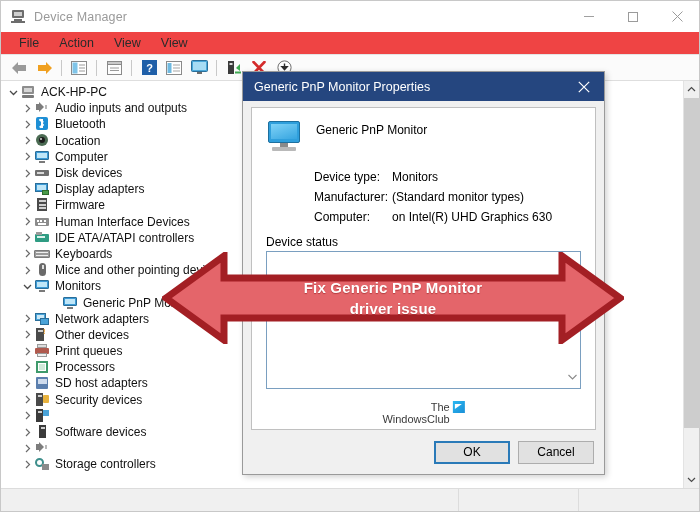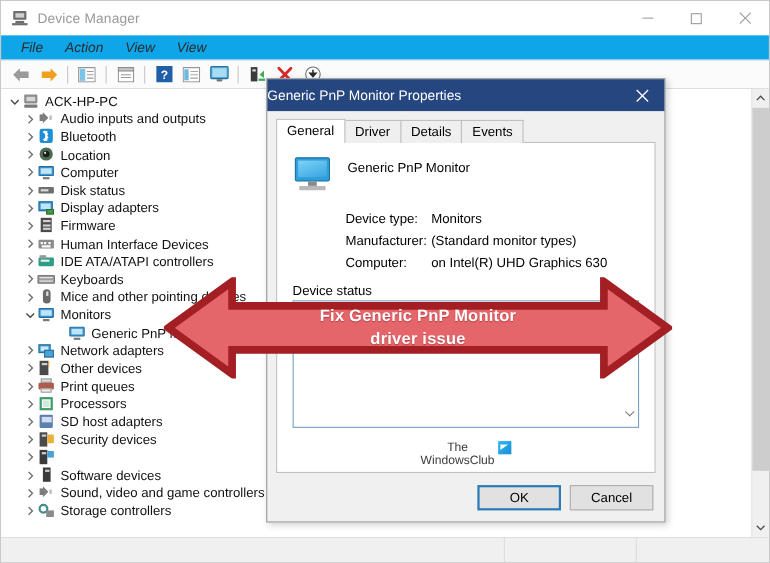--- a/index.html
+++ b/index.html
@@ -72,26 +72,25 @@
     color: #9b9b9b;
     font-size: 11px;
   }
   .win-btn .min-g { width: 10px; height: 1px; background: #a0a0a0; display:block; }
   .win-btn .max-g { width: 10px; height: 10px; border: 1px solid #9b9b9b; display:block; }
   .win-btn svg { display: block; }
 
   
   .menubar {
     height: 23px;
-    background: #0ea5e9;
+    background: #ef4444;
     display: flex; align-items: center;
     padding-left: 8px;
     flex: 0 0 auto;
     border-bottom: 1px solid #e4e4e4;
-    font-style: italic;
   }
   .menu-item {
     font-size: 12.5px;
     color: #2b2b2b;
     padding: 2px 10px;
     cursor: default;
   }
 
   
   .toolbar {
@@ -206,20 +205,21 @@
   .dlg-title {
     height: 29px;
     background: #25467f;
     display: flex; align-items: center;
     flex: 0 0 auto;
     position: relative;
   }
   .dlg-title-text {
     color: #ffffff;
     font-size: 12.5px;
+    margin-left: 11px;
   }
   .dlg-close {
     position: absolute; right: 0; top: 0;
     width: 40px; height: 29px;
     display: flex; align-items: center; justify-content: center;
     color: #ffffff;
   }
   .dlg-inner {
     flex: 1 1 auto;
     display: flex; flex-direction: column;
@@ -296,21 +296,21 @@
     color: #8a8a8a;
   }
 
   .watermark {
     position: absolute;
     left: 50%; transform: translateX(-50%);
     bottom: 4px;
     display: flex; align-items: flex-start;
     color: #3a3a3a;
   }
-  .wm-lines { font-size: 11px; line-height: 12px; text-align: center;}
+  .wm-lines { font-size: 11px; line-height: 12px; text-align: right;}
   .wm-sq {
     width: 12px; height: 12px; margin-left: 3px; margin-top: 0px;
     background: linear-gradient(135deg,#29b8f2 0%,#1b8fd6 100%);
     position: relative;
   }
   .wm-sq:after {
     content:""; position:absolute; left:2px; top:3px;
     border-left: 7px solid #ffffff;
     border-bottom: 5px solid transparent;
   }
@@ -328,21 +328,21 @@
     display: flex; align-items: center; justify-content: center;
     background: #e1e1e1;
     border: 1px solid #adadad;
     color: #000;
   }
   .dbtn.default { border: 2px solid #2a7ab8; background: #e1e1e1; }
 
   
   .arrow-overlay {
     position: absolute;
-    left: 149px; top: 252px;
+    left: 162px; top: 252px;
     width: 462px; height: 92px;
     z-index: 60;
     pointer-events: none;
   }
   .arrow-text {
     position: absolute;
     left: 0; top: 0; width: 462px; height: 92px;
     display: flex; flex-direction: column;
     align-items: center; justify-content: center;
     font-size: 15px;
@@ -534,21 +534,21 @@
             <div class="tree-row lvl1">
               <span class="chev">
                 <svg width="9" height="9" viewBox="0 0 9 9">
                   <path d="M3 1 L6.5 4.5 L3 8" stroke="#6a6a6a" stroke-width="1.2" fill="none"></path>
                 </svg>
               </span>
               <span class="tnode-icon">
                 <span class="ic-small" style="left:1px;top:5px;width:14px;height:6px;background:#6f6f6f;border-radius:1px;"></span>
                 <span class="ic-small" style="left:3px;top:7px;width:7px;height:2px;background:#d9d9d9;"></span>
               </span>
-              <span class="tlabel">Disk status</span>
+              <span class="tlabel">Disk devices</span>
             </div>
             <div class="tree-row lvl1">
               <span class="chev">
                 <svg width="9" height="9" viewBox="0 0 9 9">
                   <path d="M3 1 L6.5 4.5 L3 8" stroke="#6a6a6a" stroke-width="1.2" fill="none"></path>
                 </svg>
               </span>
               <span class="tnode-icon">
                 <span class="ic-small" style="left:1px;top:2px;width:13px;height:9px;background:#3c9ad6;border:1px solid #2a6e99;"></span>
                 <span class="ic-small" style="left:3px;top:4px;width:9px;height:5px;background:#bfe6f8;"></span>
@@ -749,21 +749,20 @@
               <span class="chev">
                 <svg width="9" height="9" viewBox="0 0 9 9">
                   <path d="M3 1 L6.5 4.5 L3 8" stroke="#6a6a6a" stroke-width="1.2" fill="none"></path>
                 </svg>
               </span>
               <span class="tnode-icon">
                 <span class="ic-small" style="left:2px;top:4px;width:4px;height:6px;background:#7d7d7d;"></span>
                 <span class="ic-small" style="left:5px;top:2px;border-left:5px solid #7d7d7d;border-top:5px solid transparent;border-bottom:5px solid transparent;width:0;height:0;"></span>
                 <span class="ic-small" style="left:11px;top:5px;width:2px;height:4px;background:#b9b9b9;"></span>
               </span>
-              <span class="tlabel">Sound, video and game controllers</span>
             </div>
             <div class="tree-row lvl1">
               <span class="chev">
                 <svg width="9" height="9" viewBox="0 0 9 9">
                   <path d="M3 1 L6.5 4.5 L3 8" stroke="#6a6a6a" stroke-width="1.2" fill="none"></path>
                 </svg>
               </span>
               <span class="tnode-icon">
                 <span class="ic-small" style="left:1px;top:2px;width:9px;height:9px;border-radius:50%;border:2px solid #3e8f8c;"></span>
                 <span class="ic-small" style="left:8px;top:8px;width:7px;height:6px;background:#8a8a8a;"></span>
@@ -801,26 +800,20 @@
     <div class="dlg-title">
       <span class="dlg-title-text">Generic PnP Monitor Properties</span>
       <span class="dlg-close">
         <svg width="12" height="12" viewBox="0 0 12 12">
           <path d="M0.8 0.8 L11.2 11.2 M11.2 0.8 L0.8 11.2" stroke="#ffffff" stroke-width="1.2" fill="none"></path>
         </svg>
       </span>
     </div>
 
     <div class="dlg-inner">
-      <div class="tabstrip">
-        <div class="tab active">General</div>
-        <div class="tab">Driver</div>
-        <div class="tab">Details</div>
-        <div class="tab">Events</div>
-      </div>
 
       <div class="tabpage">
 
         <div class="dev-header">
           <div class="dev-bigicon">
             <div class="screen"></div>
               <div class="neck"></div>
               <div class="foot"></div>
           </div>
           <div class="dev-name">Generic PnP Monitor</div>

